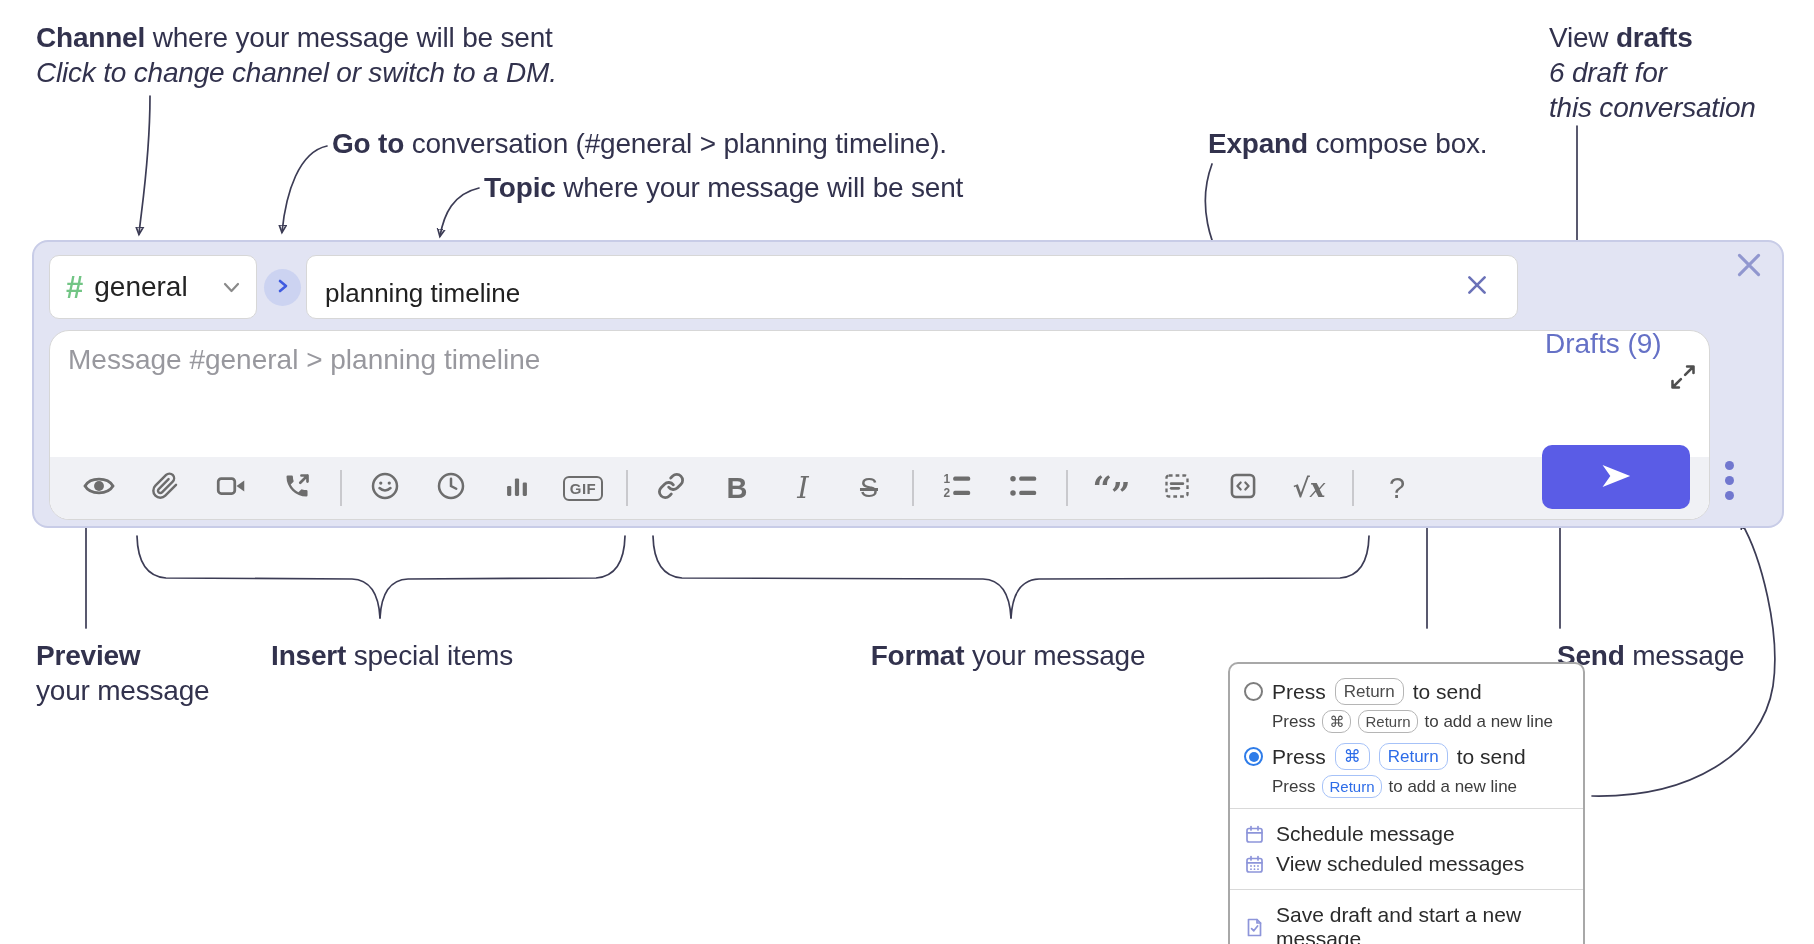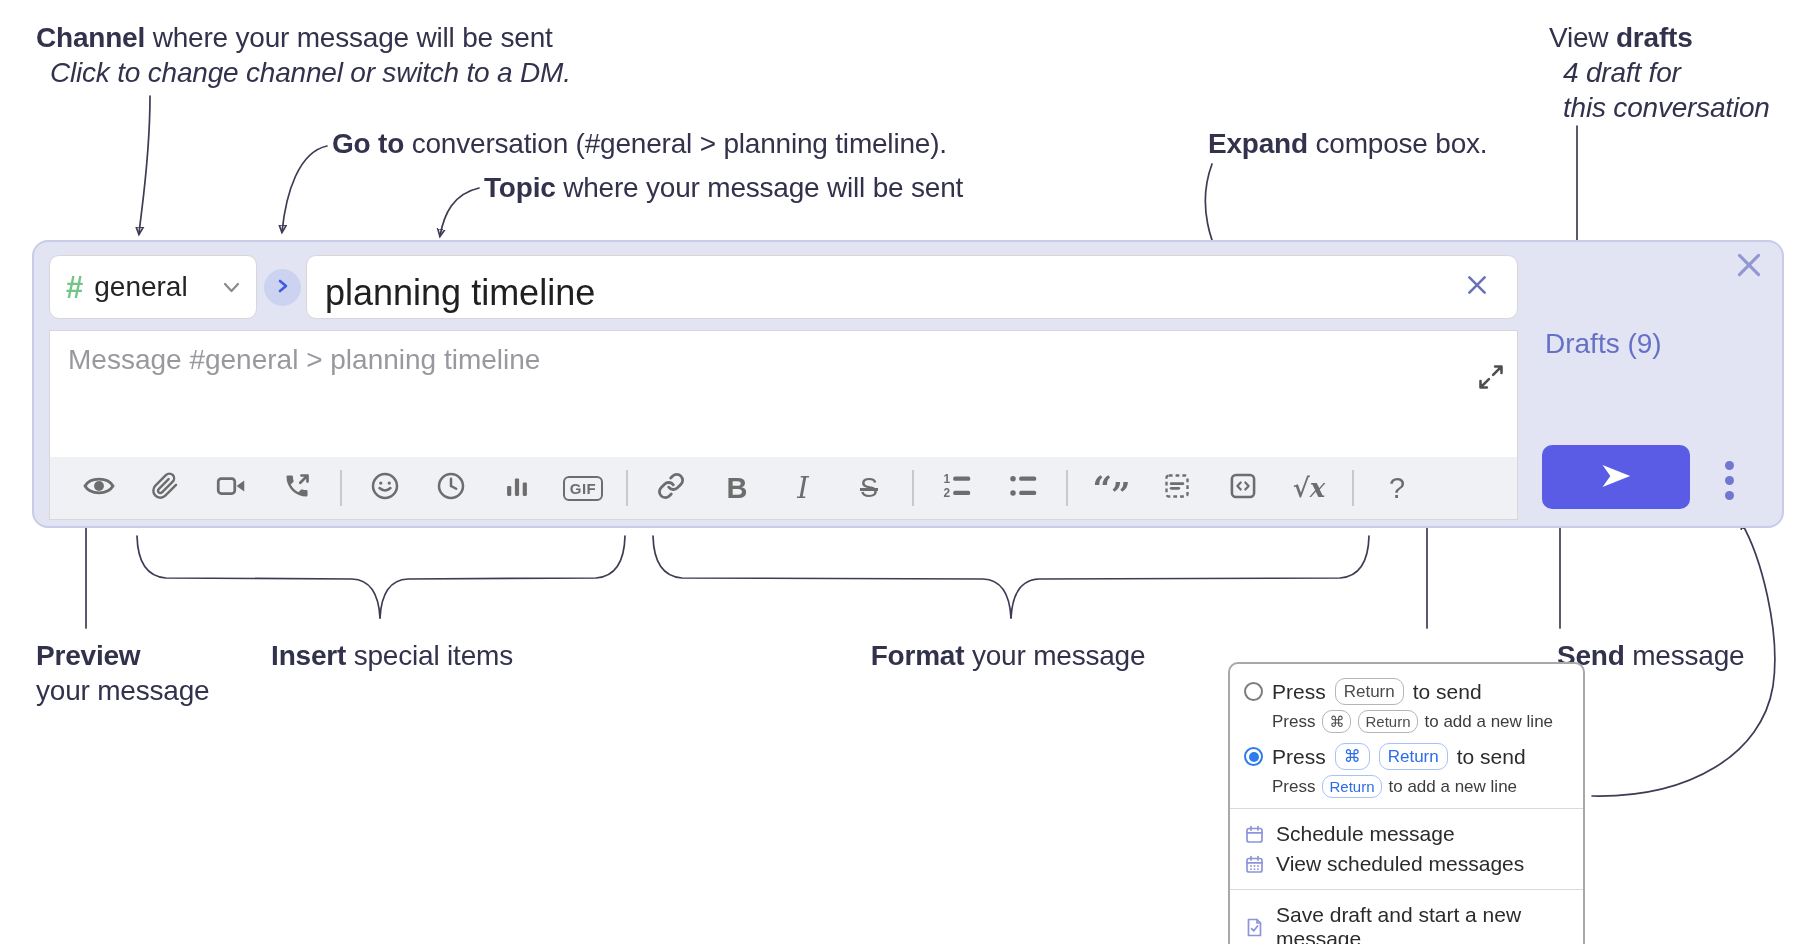--- a/index.html
+++ b/index.html
@@ -4,21 +4,21 @@
 <style>
   html,body{margin:0;padding:0;background:#ffffff;}
   .canvas{
     position:relative; width:1814px; height:944px; overflow:hidden;
     font-family:"Liberation Sans", sans-serif; background:#ffffff;
     color:#32324d;
   }
   
   .note{position:absolute; font-size:28px; line-height:35px; letter-spacing:-0.2px; color:#32324d; white-space:nowrap;}
   .note .b{font-weight:700;}
-  .note .i{font-style:italic;margin-left:14px;}
+  .note .i{font-style:italic;}
   .note-channel{left:36px; top:20px;}
   .note-goto{left:332px; top:126px;}
   .note-topic{left:484px; top:170px;}
   .note-expand{left:1208px; top:126px;}
   .note-drafts{left:1549px; top:20px;}
   .note-preview{left:36px; top:638px;}
   .note-insert{left:392px; top:638px; transform:translateX(-50%);}
   .note-format{left:1008px; top:638px; transform:translateX(-50%);}
   .note-help{left:1270px; top:638px;}
   .note-send{left:1523px; top:638px;margin-left:34px;}
@@ -41,30 +41,30 @@
   .hash{color:#72c585; font-weight:700; font-size:31px; line-height:1;}
   .chan-name{font-size:28px; color:#232323;}
   .chan-chev{margin-left:auto; display:flex;}
   .go-btn{
     position:absolute; left:230px; top:27px; width:37px; height:37px; border-radius:50%;
     background:#ccd3f1; display:flex; align-items:center; justify-content:center; cursor:pointer;
   }
   .topic-input{
     position:absolute; left:272px; top:13px; width:1212px; height:64px; box-sizing:border-box;
     background:#ffffff; border:1.5px solid #d7d7d7; border-radius:10px;
-    font-family:"Liberation Sans", sans-serif; font-size:36px; color:#202020;
+    font-family:"Liberation Sans", sans-serif; font-size:26px; color:#202020;
     padding:12px 60px 0 18px; outline:none;
   }
   .topic-clear{
     position:absolute; left:1428px; top:30px; width:30px; height:30px;
     display:flex; align-items:center; justify-content:center; cursor:pointer;
   }
   .msg-box{
-    position:absolute; left:15px; top:88px; width:1469px; height:190px; box-sizing:border-box;
-    background:#ffffff; border:1.5px solid #d7d7d7; border-radius:0; overflow:hidden;
+    position:absolute; left:15px; top:88px; width:1661px; height:190px; box-sizing:border-box;
+    background:#ffffff; border:1.5px solid #d7d7d7; border-radius:20px; overflow:hidden;
   }
   .msg-text{
     position:absolute; left:0; top:0; width:100%; height:126px; box-sizing:border-box;
     border:none; outline:none; resize:none; background:transparent;
     font-family:"Liberation Sans", sans-serif; font-size:28px; color:#202020; padding:13px 60px 0 18px;
   }
   .msg-text::placeholder{color:#98989e; opacity:1;}
   .expand-btn{position:absolute; right:12px; top:32px; width:28px; height:28px; cursor:pointer;}
   .toolbar{
     position:absolute; left:0; bottom:0; width:100%; height:62px; box-sizing:border-box;
@@ -148,21 +148,21 @@
     <span class="b">Topic</span><span> where your message will be sent</span>
   </div>
   <div class="note note-goto">
     <span class="b">Go to</span><span> conversation (#general &gt; planning timeline).</span>
   </div>
   <div class="note note-expand">
     <span class="b">Expand</span><span> compose box.</span>
   </div>
   <div class="note note-drafts">
     <div><span>View </span><span class="b">drafts</span></div>
-    <div class="i">4 draft for</div>
+    <div class="i">6 draft for</div>
     <div class="i">this conversation</div>
   </div>
 
   <div class="compose">
 
     <div class="chan-pill">
       <span class="hash">#</span>
       <span class="chan-name">general</span>
       <span class="chan-chev">
         <svg width="17" height="13" viewBox="0 0 17 13">

